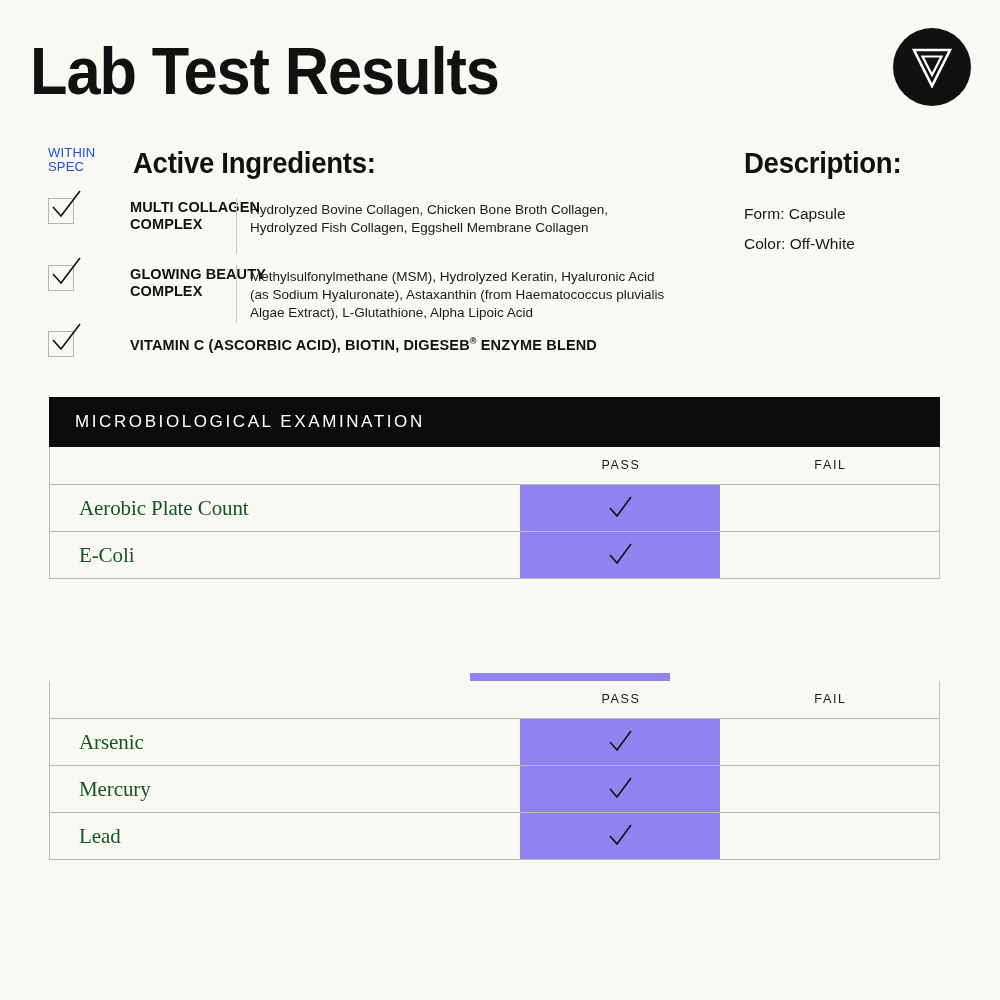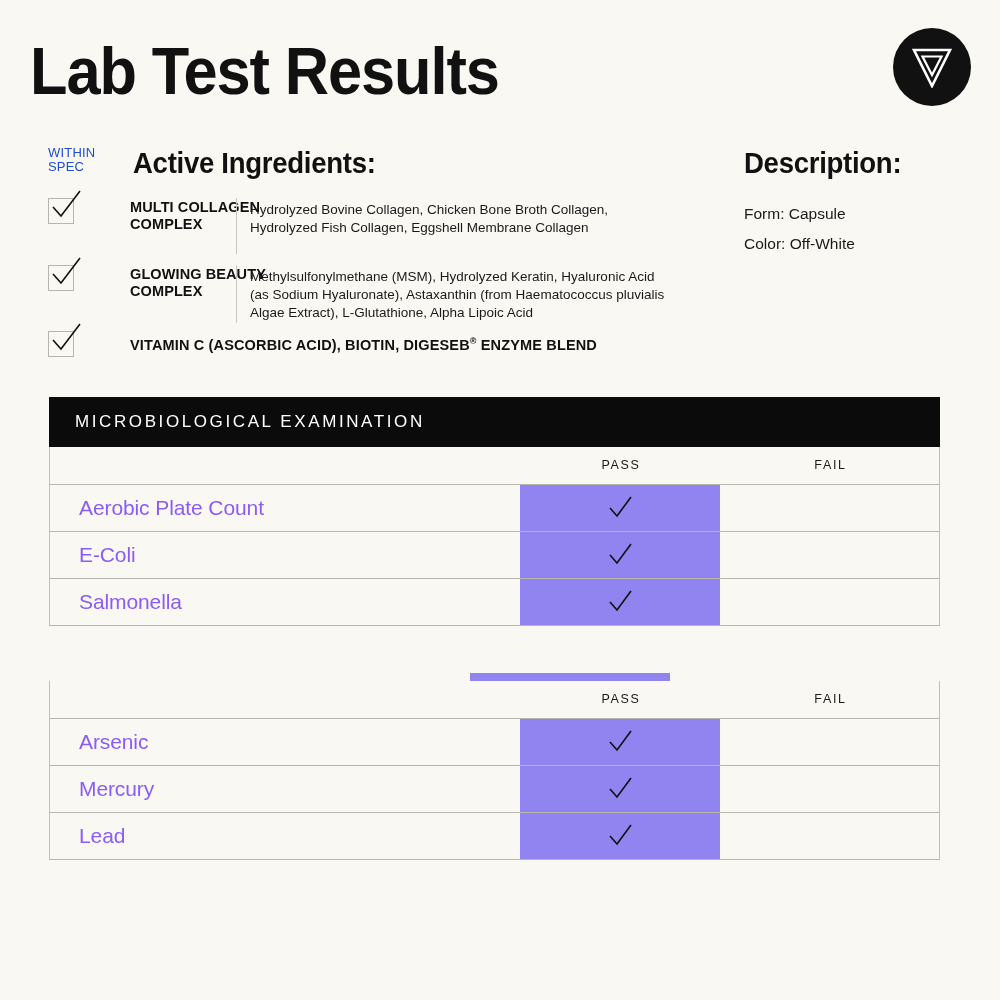--- a/index.html
+++ b/index.html
@@ -200,23 +200,24 @@
     left: 670px;
     top: 0;
     width: 220px;
     height: 100%;
   }
   .trow .rlabel {
     position: absolute;
     left: 29px;
     top: 11px;
     font-size: 21px;
-    color: #8b5cf6;
+    color: #14532d;
     font-weight: 400;
     letter-spacing: -0.1px;
+    font-family: Liberation Serif, serif;
   }
   .tick {
     position: absolute;
     left: 50%;
     top: 50%;
     transform: translate(-50%, -50%);
   }
 
   .tbl-purple-bleed {
     position: absolute;
@@ -307,29 +308,20 @@
     <div class="trow">
       <div class="cell-pass">
         <svg class="tick" width="26" height="26" viewBox="0 0 26 26">
           <path d="M3 13 L10 21 L24 2" fill="none" stroke="#111111" stroke-width="1.6"></path>
         </svg>
       </div>
       <div class="cell-fail"></div>
       <div class="rlabel">E-Coli</div>
     </div>
 
-    <div class="trow">
-      <div class="cell-pass">
-        <svg class="tick" width="26" height="26" viewBox="0 0 26 26">
-          <path d="M3 13 L10 21 L24 2" fill="none" stroke="#111111" stroke-width="1.6"></path>
-        </svg>
-      </div>
-      <div class="cell-fail"></div>
-      <div class="rlabel">Salmonella</div>
-    </div>
   </div>
 
   <div class="tbl-purple-bleed" style="top:673px; height:8px;"></div>
 
   <div class="tbl" style="top:681px;">
     <div class="colhdr">
       <div class="ch ch-pass">PASS</div>
       <div class="ch ch-fail">FAIL</div>
     </div>
 

